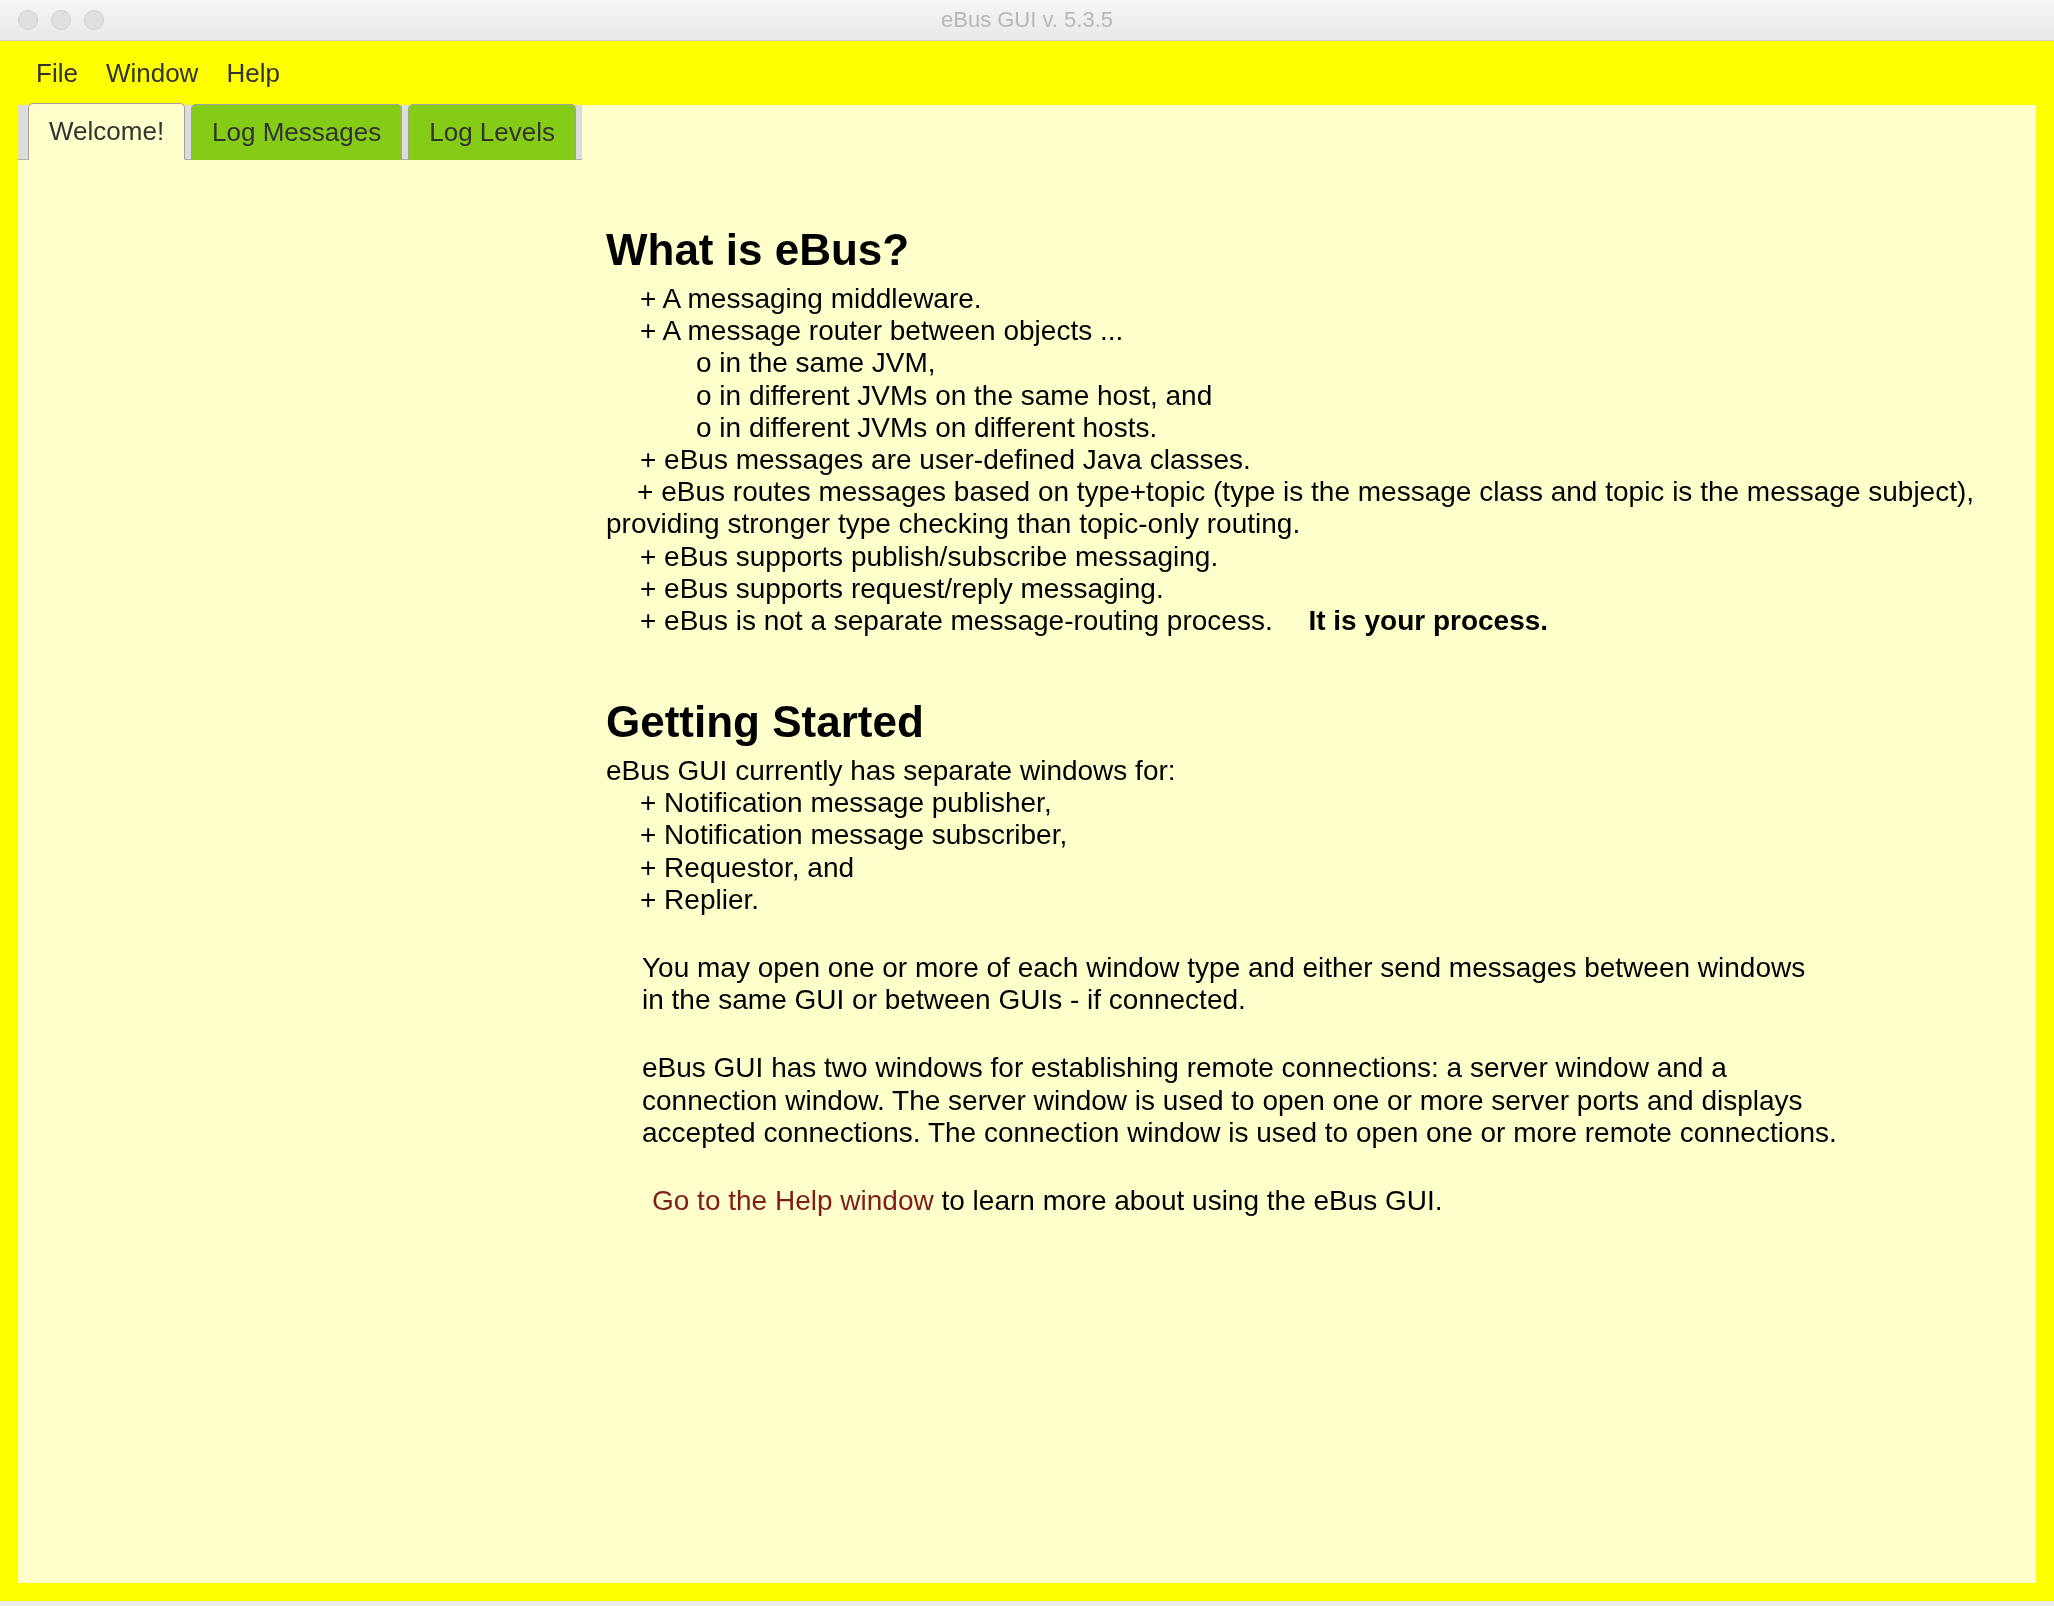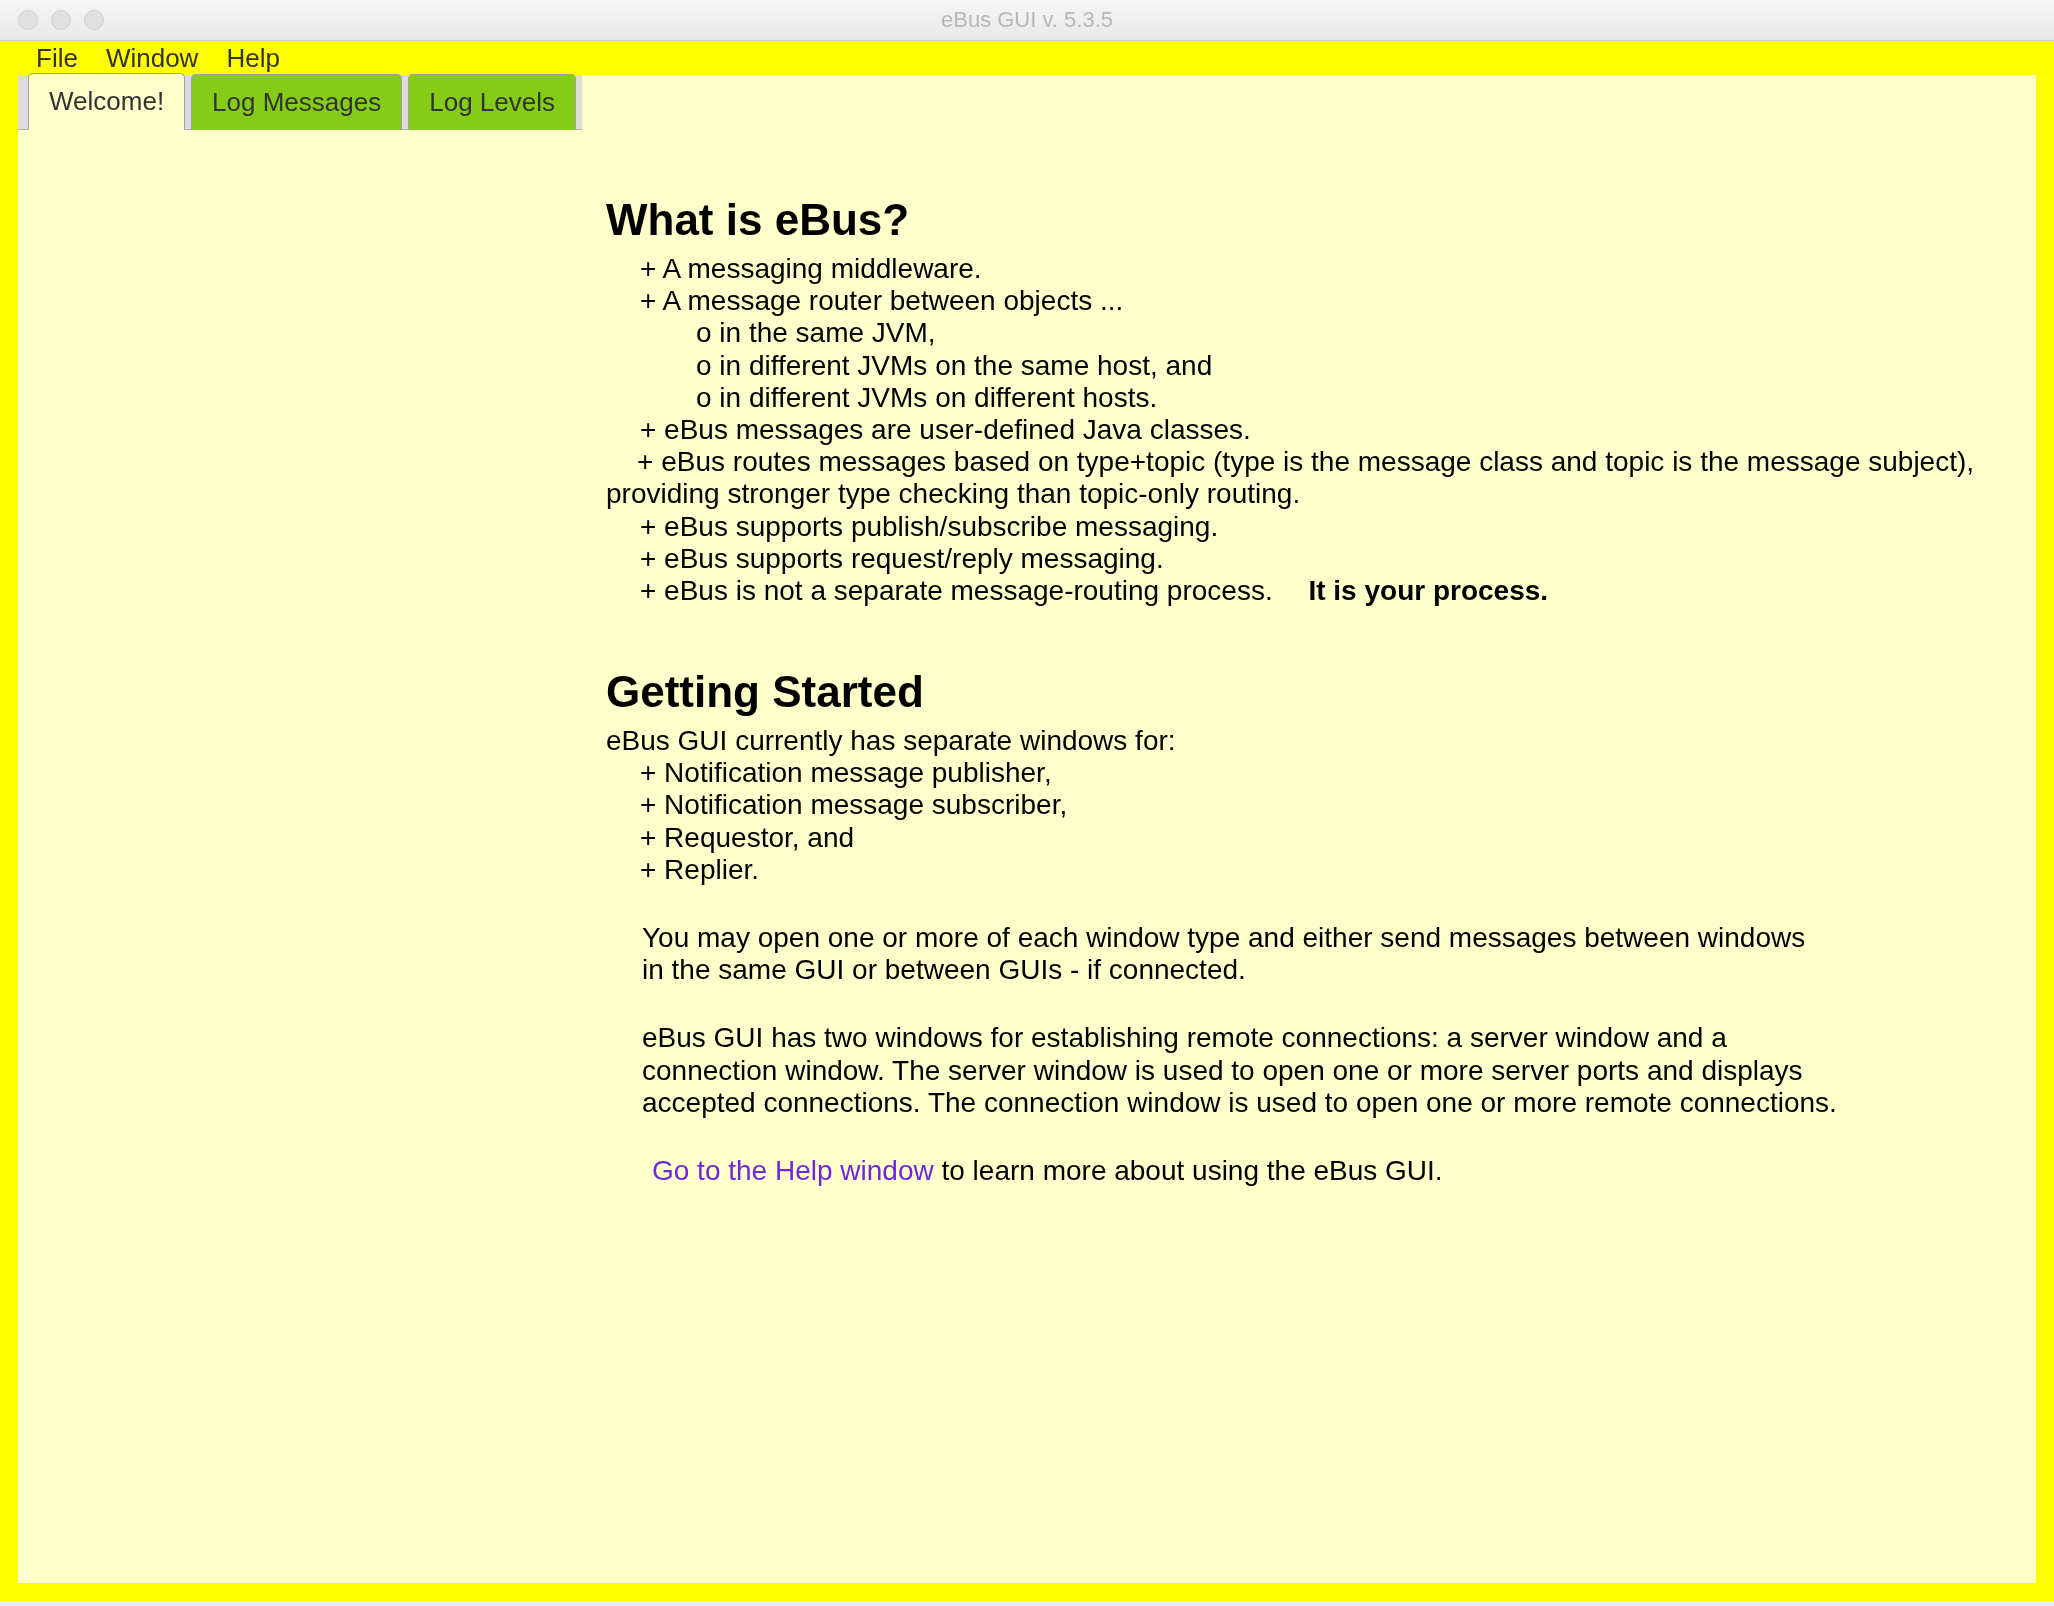--- a/index.html
+++ b/index.html
@@ -50,21 +50,21 @@
     
     .app-container {
       background: #ffff00;
       height: calc(100% - 46px);
       padding: 0;
       display: flex;
       flex-direction: column;
     }
     
     .menubar {
-      height: 34px;
+      height: 64px;
       background: #ffff00;
       display: flex;
       align-items: center;
       gap: 28px;
       padding: 0 36px;
     }
     
     .menu-item {
       font-size: 26px;
       color: #333;
@@ -161,21 +161,21 @@
       font-weight: bold;
       margin-left: 28px;
     }
     
     .para-group {
       margin-top: 36px;
       margin-left: 36px;
     }
     
     .help-link {
-      color: #6d28d9;
+      color: #7f1d1d;
       cursor: pointer;
       text-decoration: none;
     }
     
     .link-line {
       padding-left: 10px;
     }
   </style>
 </head>
 <body>

